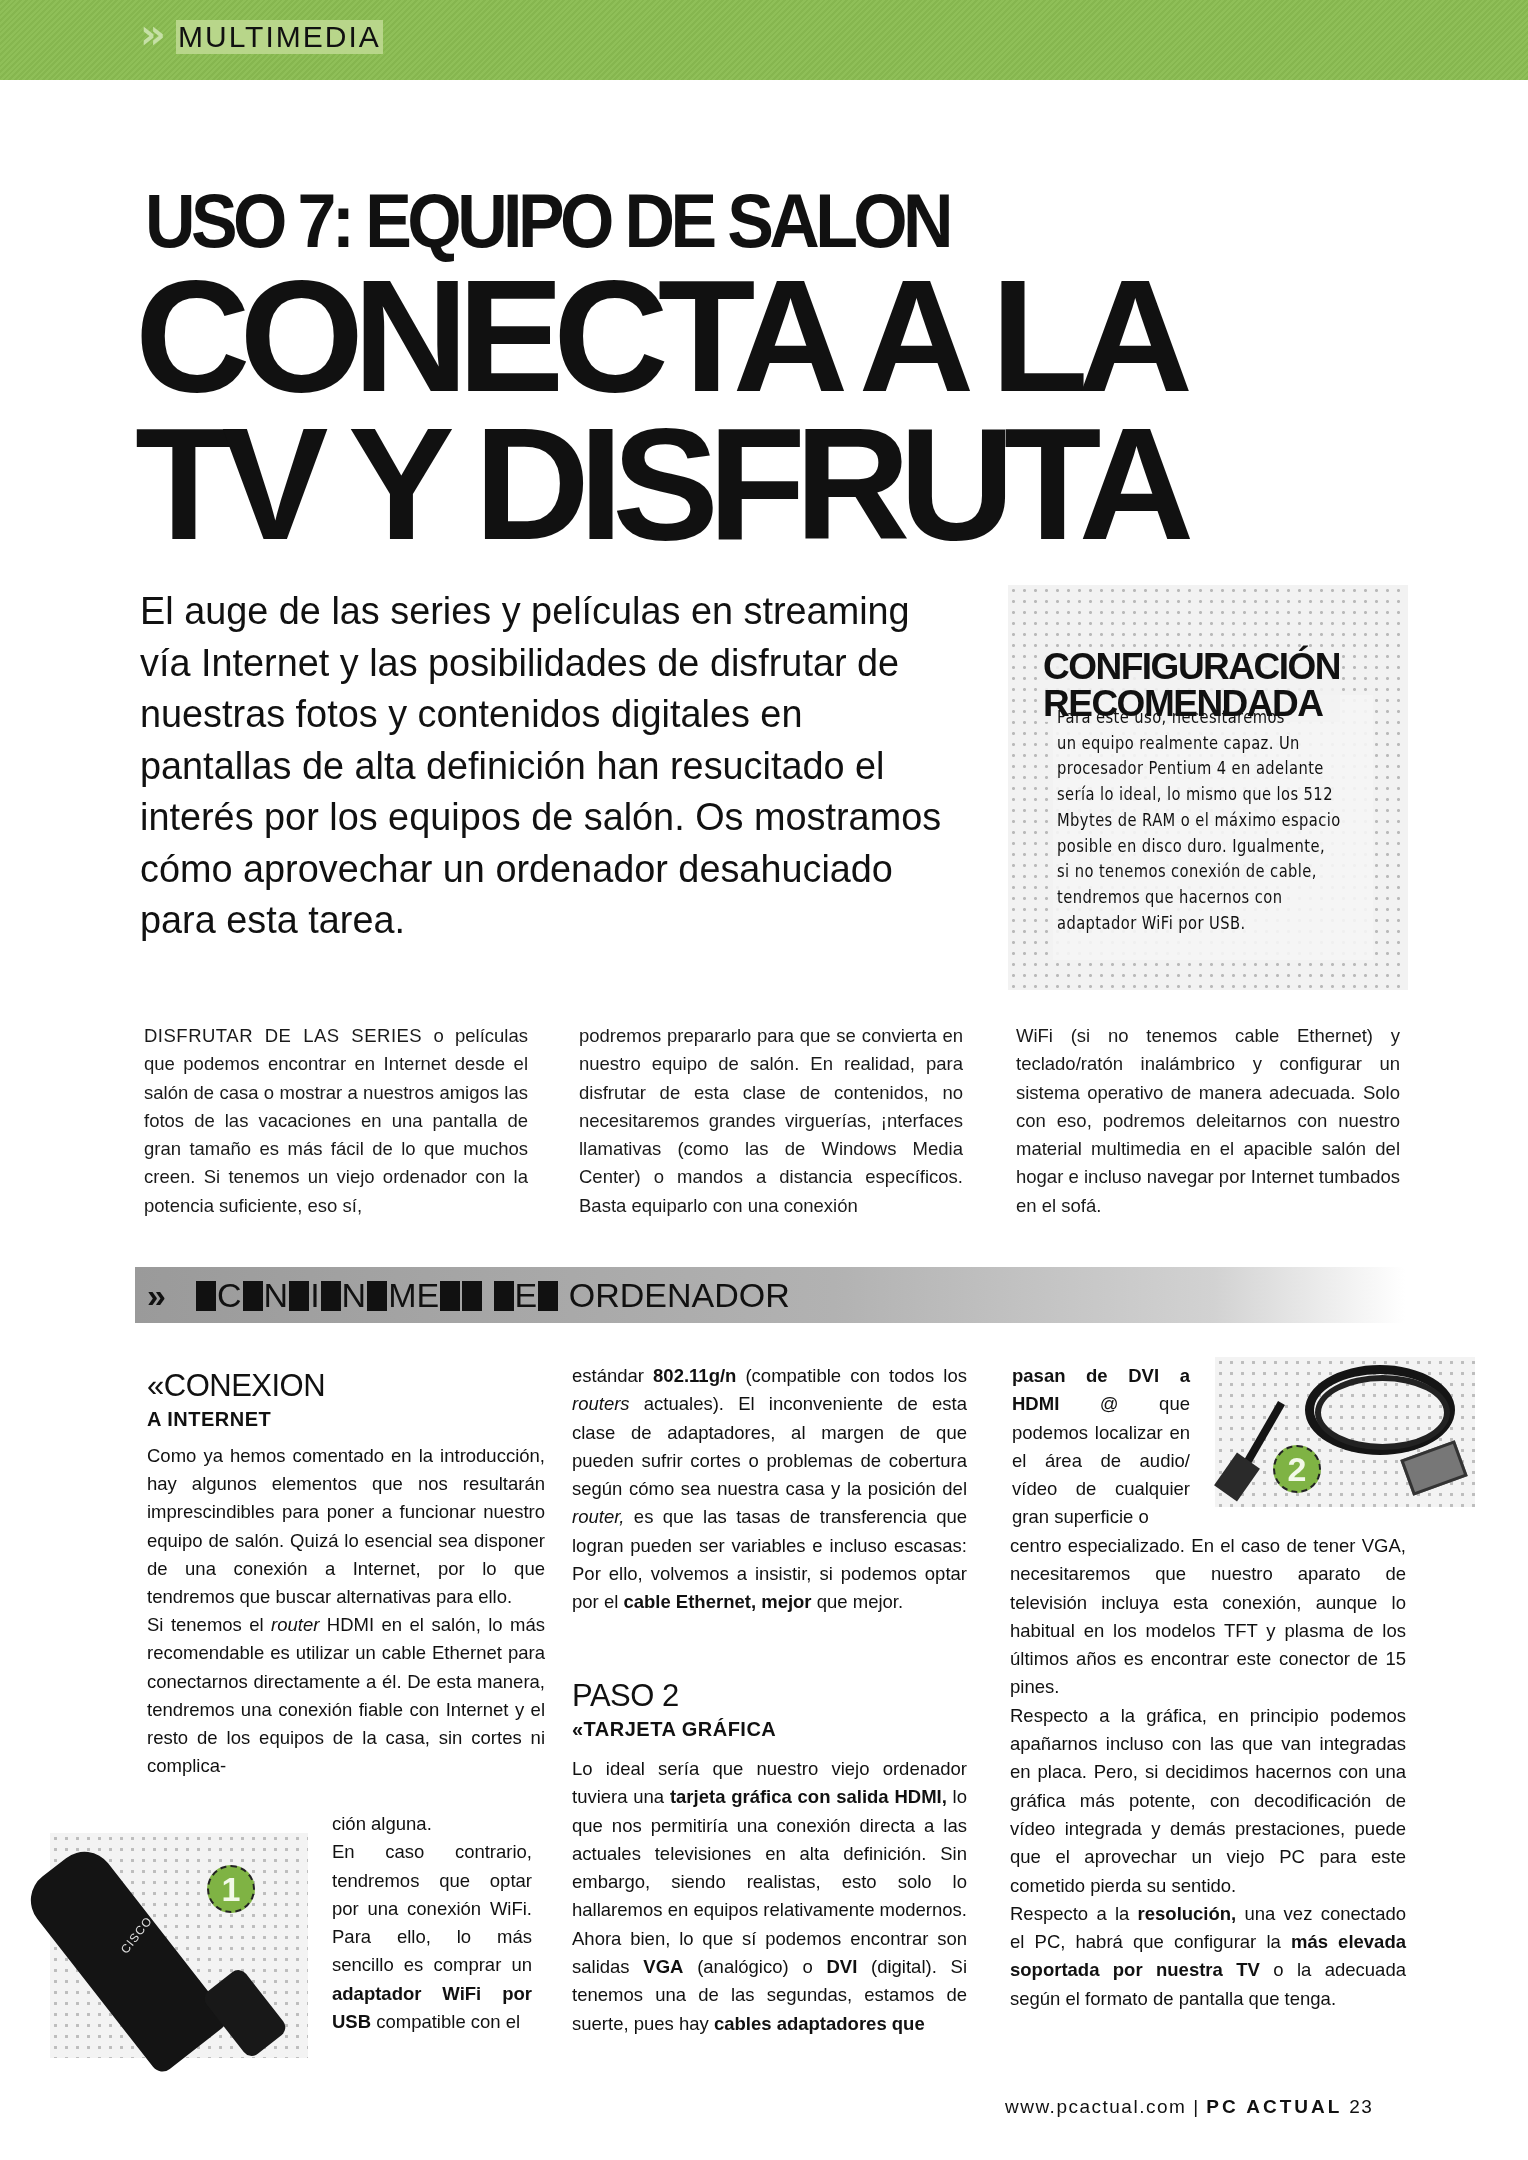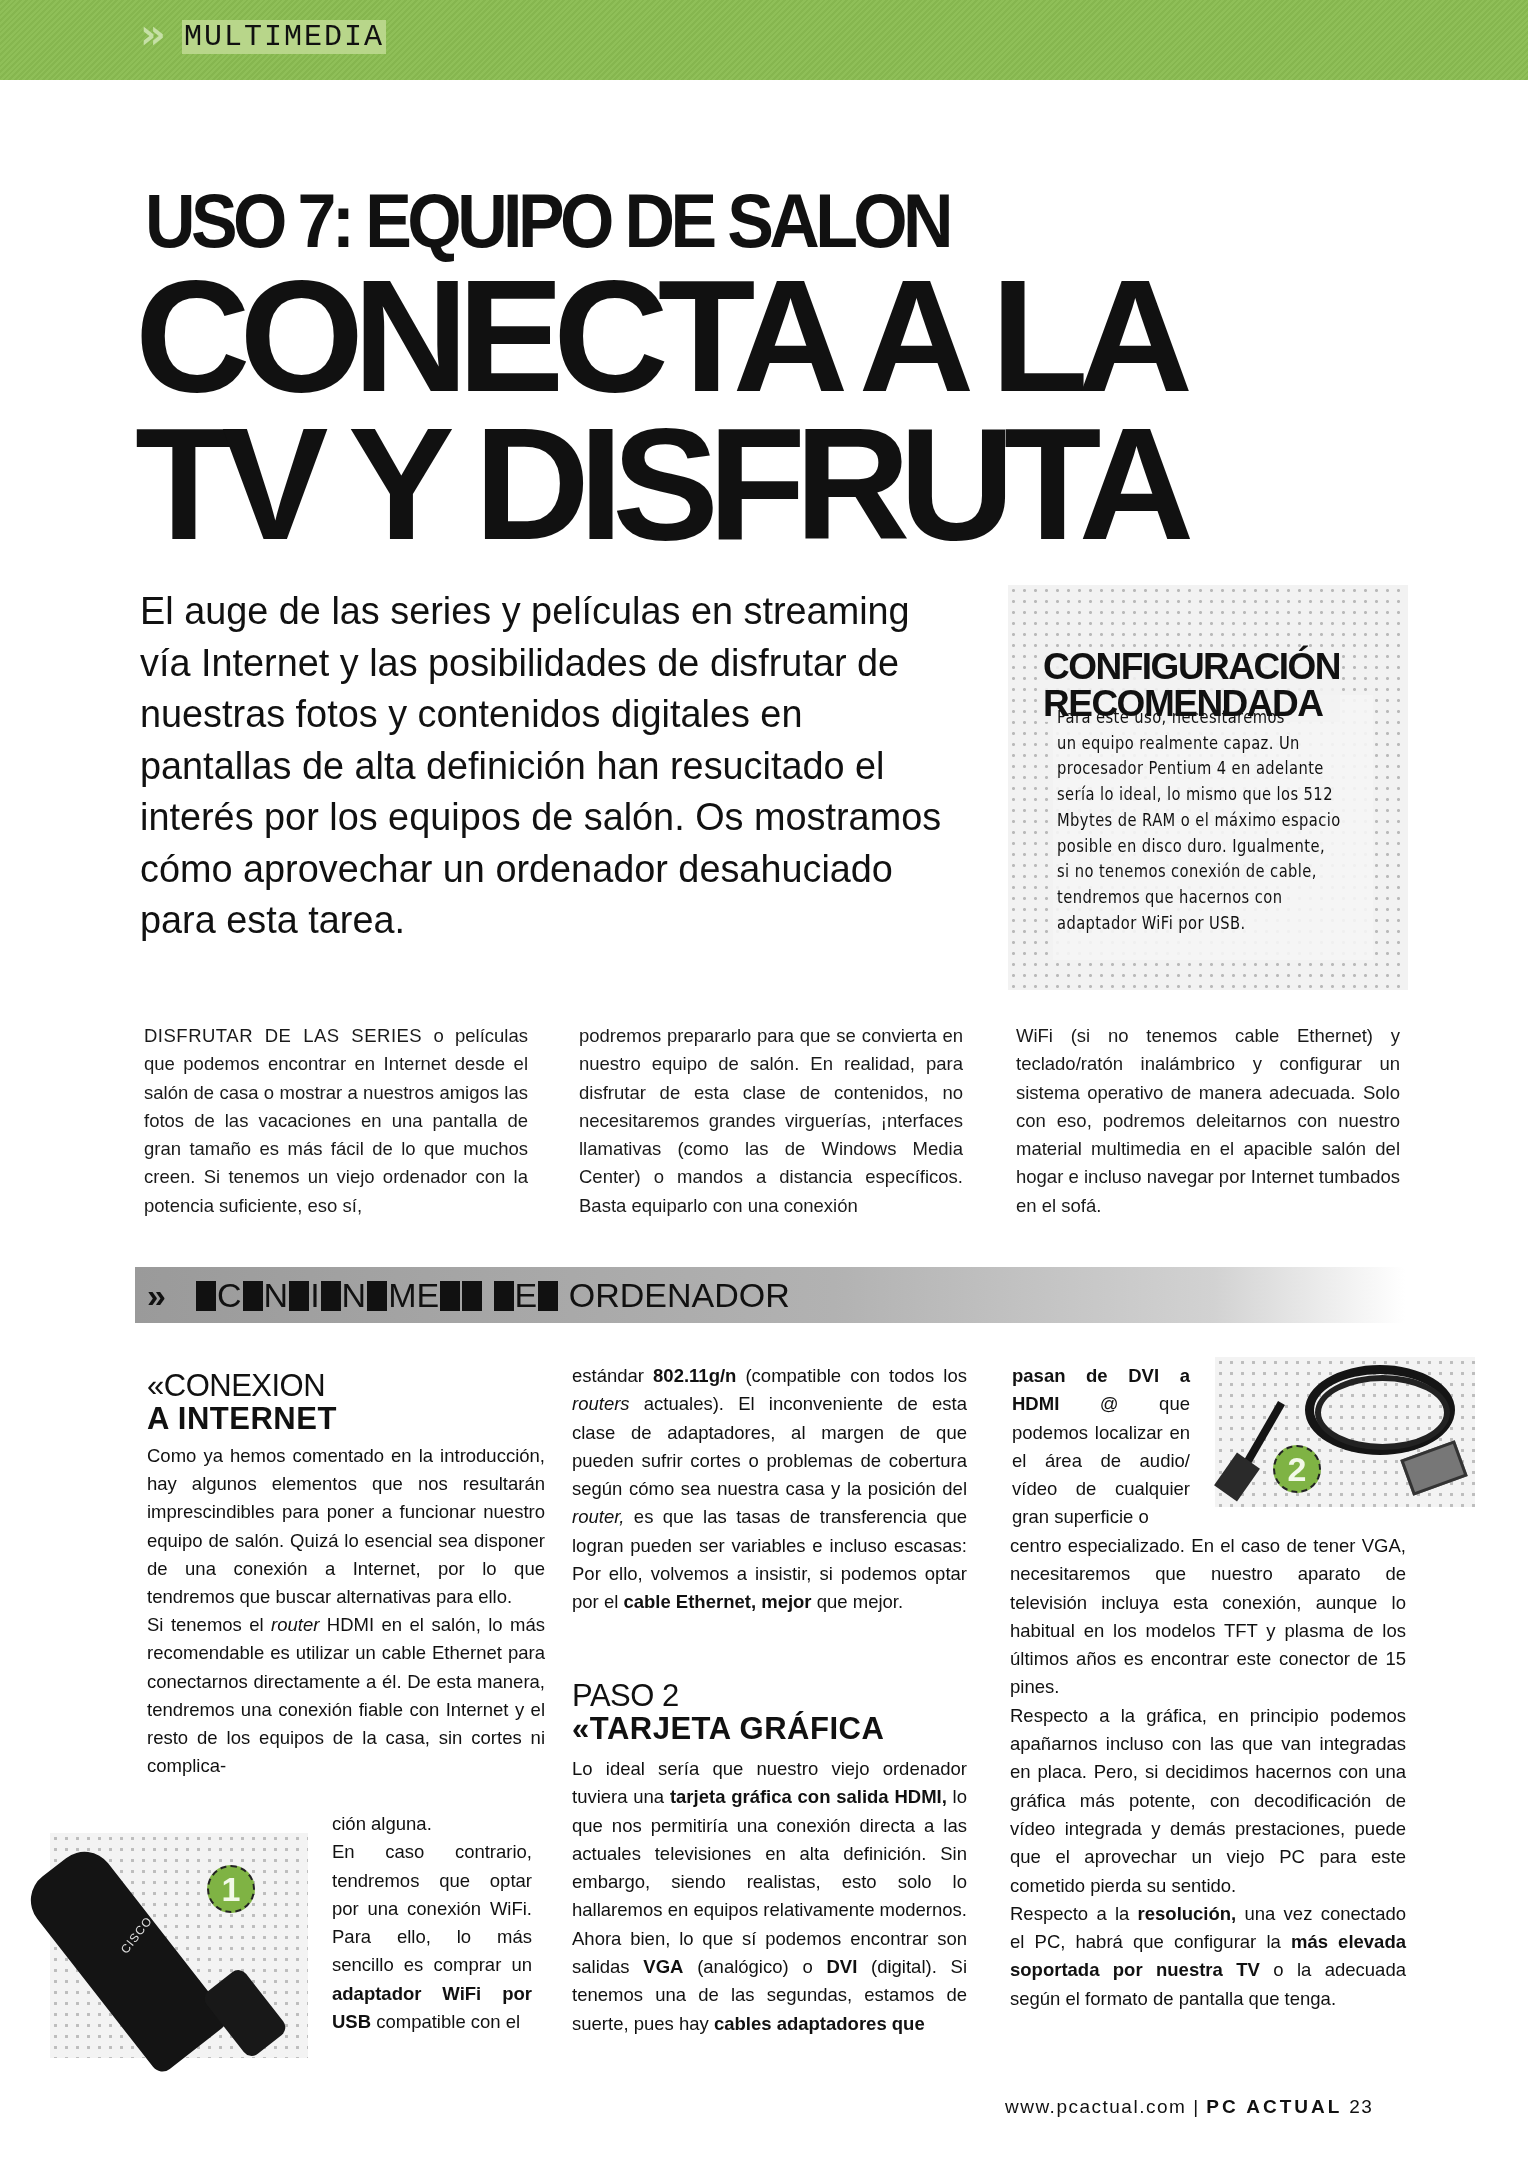--- a/index.html
+++ b/index.html
@@ -9,22 +9,22 @@
     
     .topbar {
       position: absolute; left: 0; top: 0; width: 1528px; height: 80px;
       background: repeating-linear-gradient(135deg, #8fbf58 0px, #8fbf58 2px, #86b64f 2px, #86b64f 4px);
     }
     .topbar .chev {
       position: absolute; left: 140px; top: 14px; font-size: 40px; line-height: 40px;
       color: #c6e0a6; font-family: "DejaVu Sans", sans-serif; font-weight: bold;
     }
     .topbar .section {
-      position: absolute; left: 182px; top: 20px; font-size: 30px; letter-spacing: 2px;
-      color: #111; font-family: Liberation Mono, monospace; font-weight: normal;
+      position: absolute; left: 176px; top: 20px; font-size: 30px; letter-spacing: 2px;
+      color: #111; font-family: Liberation Sans, sans-serif; font-weight: normal;
       background: #b8d68a; padding: 0 2px; line-height: 34px;
     }
 
     
     .kicker {
       position: absolute; left: 145px; top: 183px; font-size: 76px; font-weight: bold;
       letter-spacing: -5px; line-height: 76px; transform: scaleX(0.92); transform-origin: left top;
       white-space: nowrap;
     }
     .headline {
@@ -70,21 +70,21 @@
     .banner {
       position: absolute; left: 135px; top: 1267px; width: 1270px; height: 56px;
       background: linear-gradient(90deg, #9a9a9a 0%, #b2b2b2 55%, #d2d2d2 85%, #ffffff 100%);
     }
     .banner .chev { position: absolute; left: 12px; top: 10px; font-size: 34px; font-weight: bold; line-height: 36px; }
     .banner .title { position: absolute; left: 60px; top: 10px; font-size: 34px; line-height: 36px; letter-spacing: 0px; white-space: nowrap; }
     .banner .redact { display: inline-block; background: #111; color: #111; width: 20px; height: 30px; vertical-align: -4px; margin: 0 1px; }
 
     
     .h-step { font-size: 31px; line-height: 32px; font-weight: normal; letter-spacing: -0.5px; }
-    .h-main { font-size: 31px; line-height: 34px; font-weight: bold; letter-spacing: 0.5px; }
+    .h-main { font-size: 20px; line-height: 34px; font-weight: bold; letter-spacing: 0.5px; }
     .l1 { position: absolute; left: 147px; top: 1370px; width: 398px; }
     .l1 .body { margin-top: 6px; font-size: 18.5px; line-height: 28.2px; text-align: justify; }
     .l1b { position: absolute; left: 332px; top: 1810px; width: 200px; font-size: 18.5px; line-height: 28.3px; text-align: justify; }
 
     .l2 { position: absolute; left: 572px; top: 1362px; width: 395px; font-size: 18.5px; line-height: 28.3px; text-align: justify; }
     .l2h { position: absolute; left: 572px; top: 1680px; width: 395px; }
     .l2b { position: absolute; left: 572px; top: 1755px; width: 395px; font-size: 18.5px; line-height: 28.3px; text-align: justify; }
 
     .l3a { position: absolute; left: 1012px; top: 1362px; width: 178px; font-size: 18.5px; line-height: 28.3px; text-align: justify; }
     .l3b { position: absolute; left: 1010px; top: 1532px; width: 396px; font-size: 18.5px; line-height: 28.3px; text-align: justify; }

